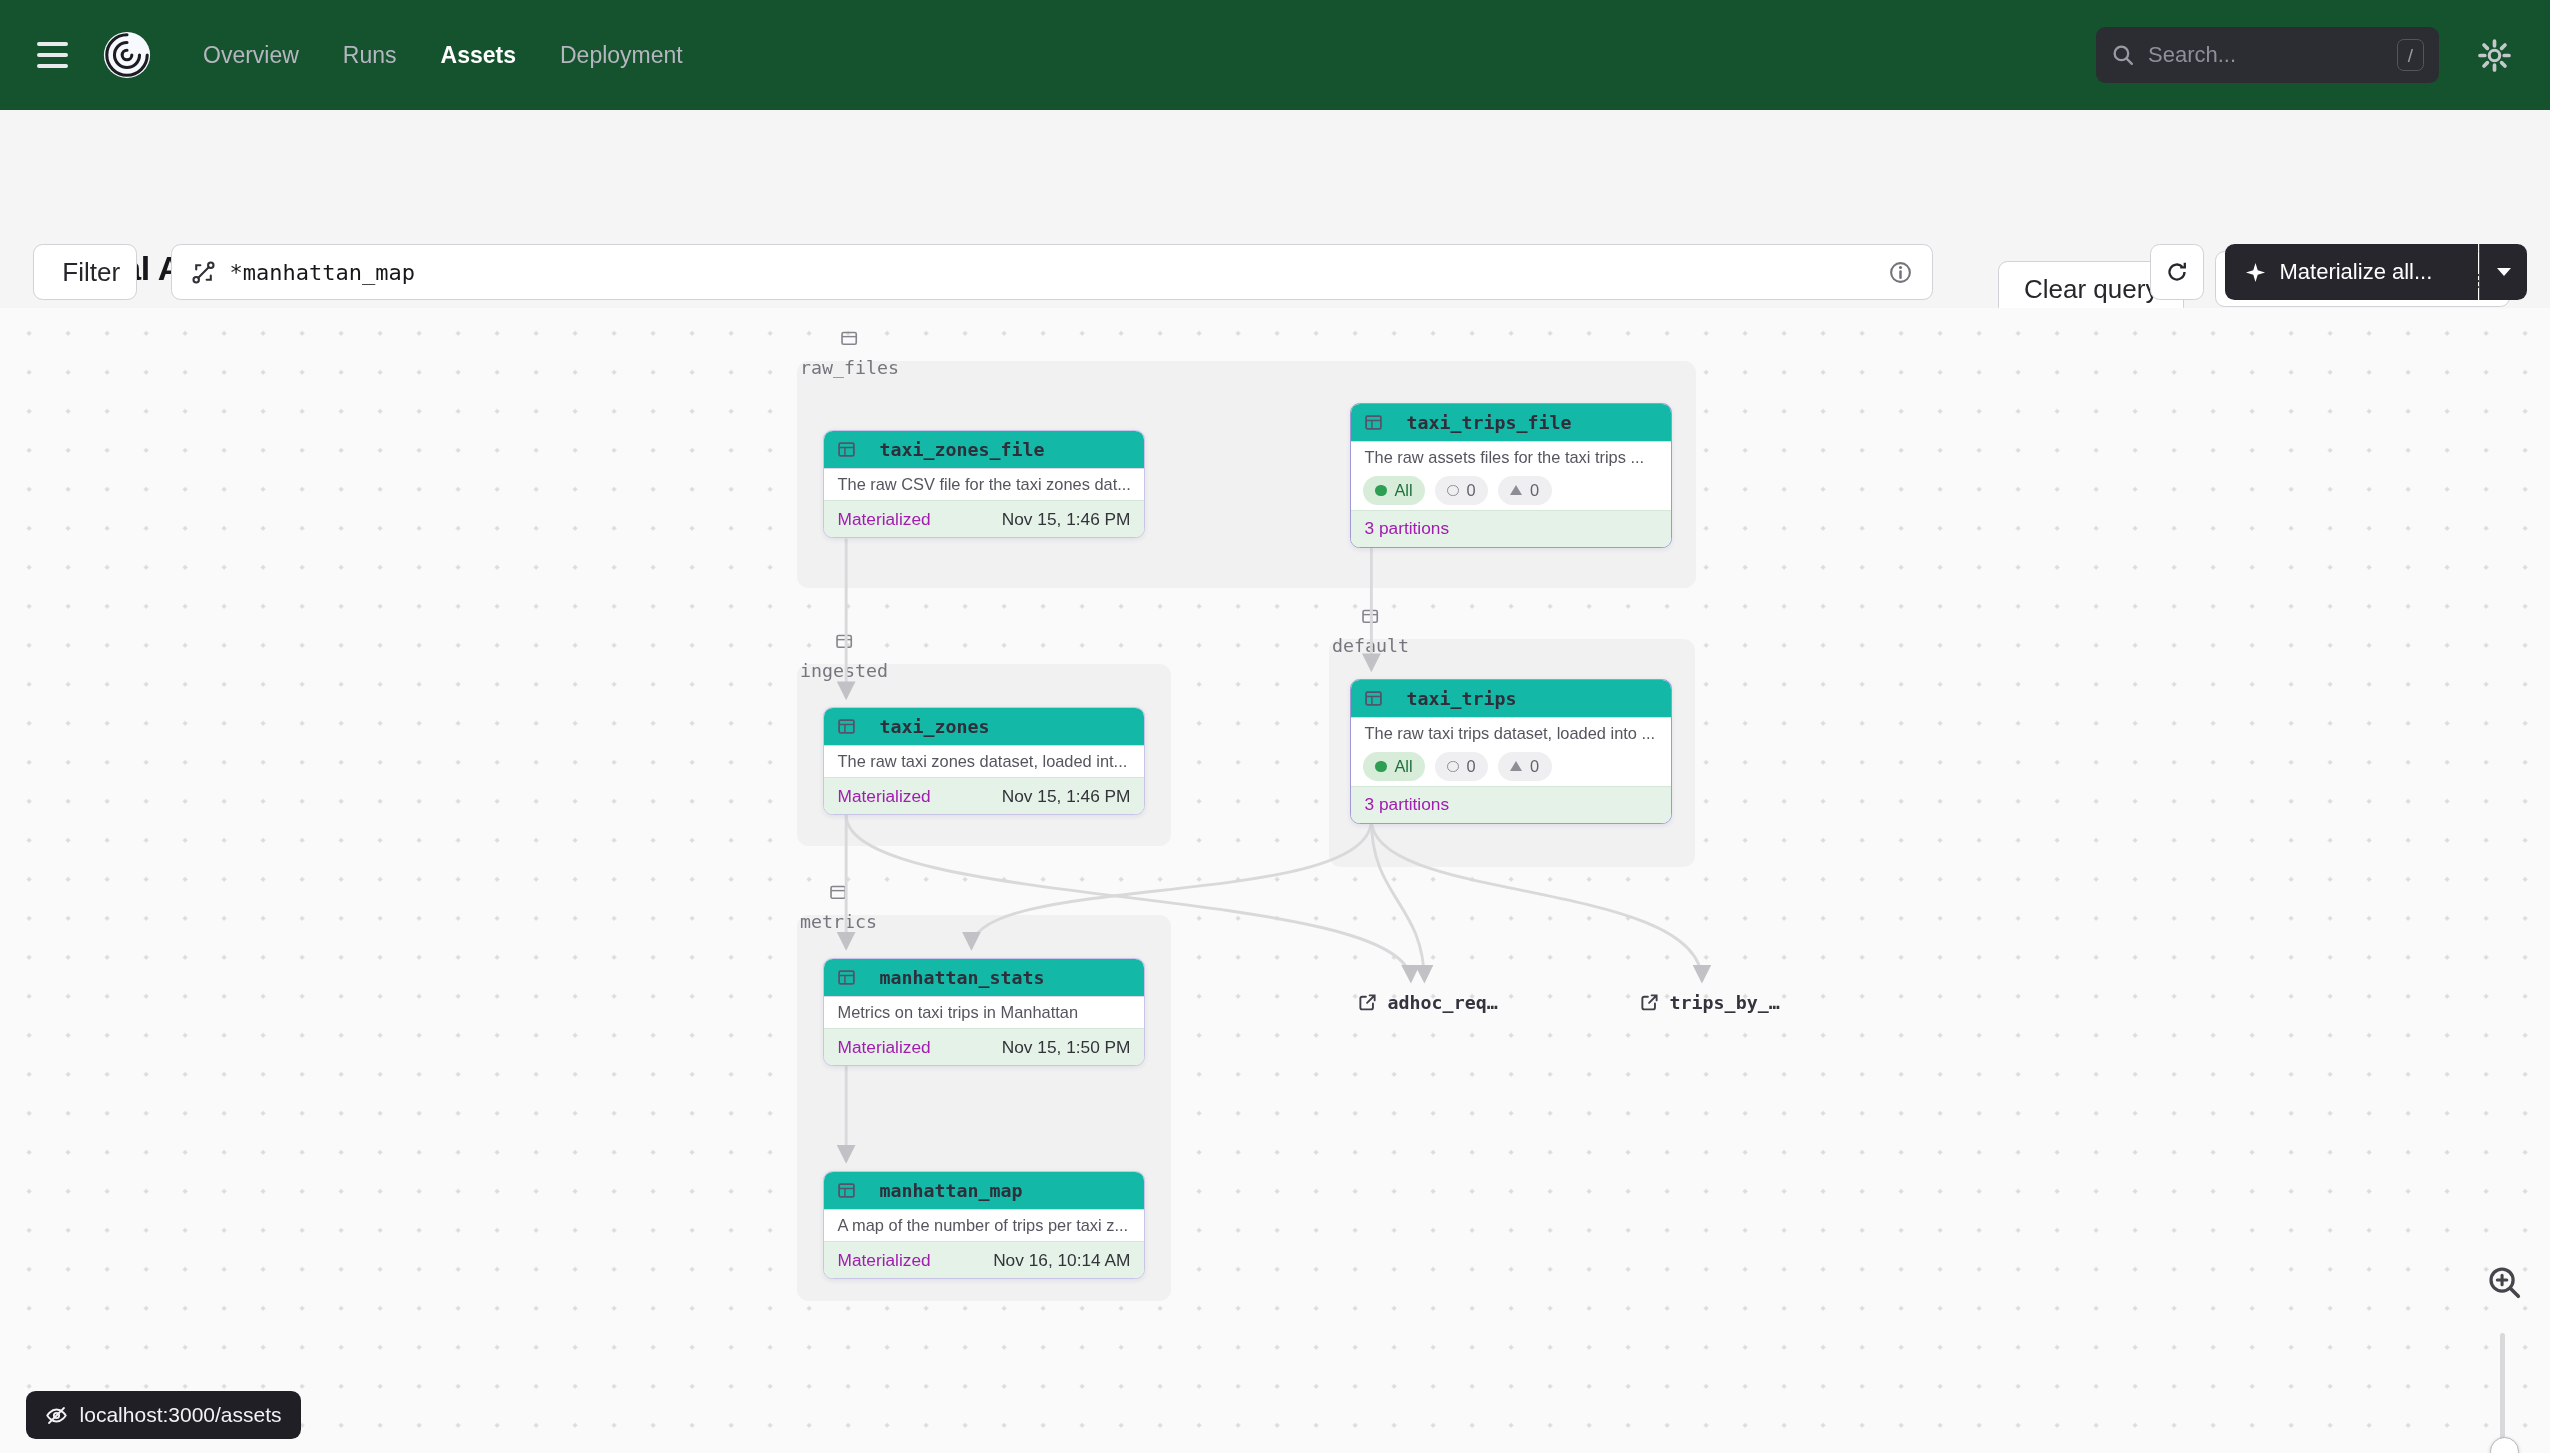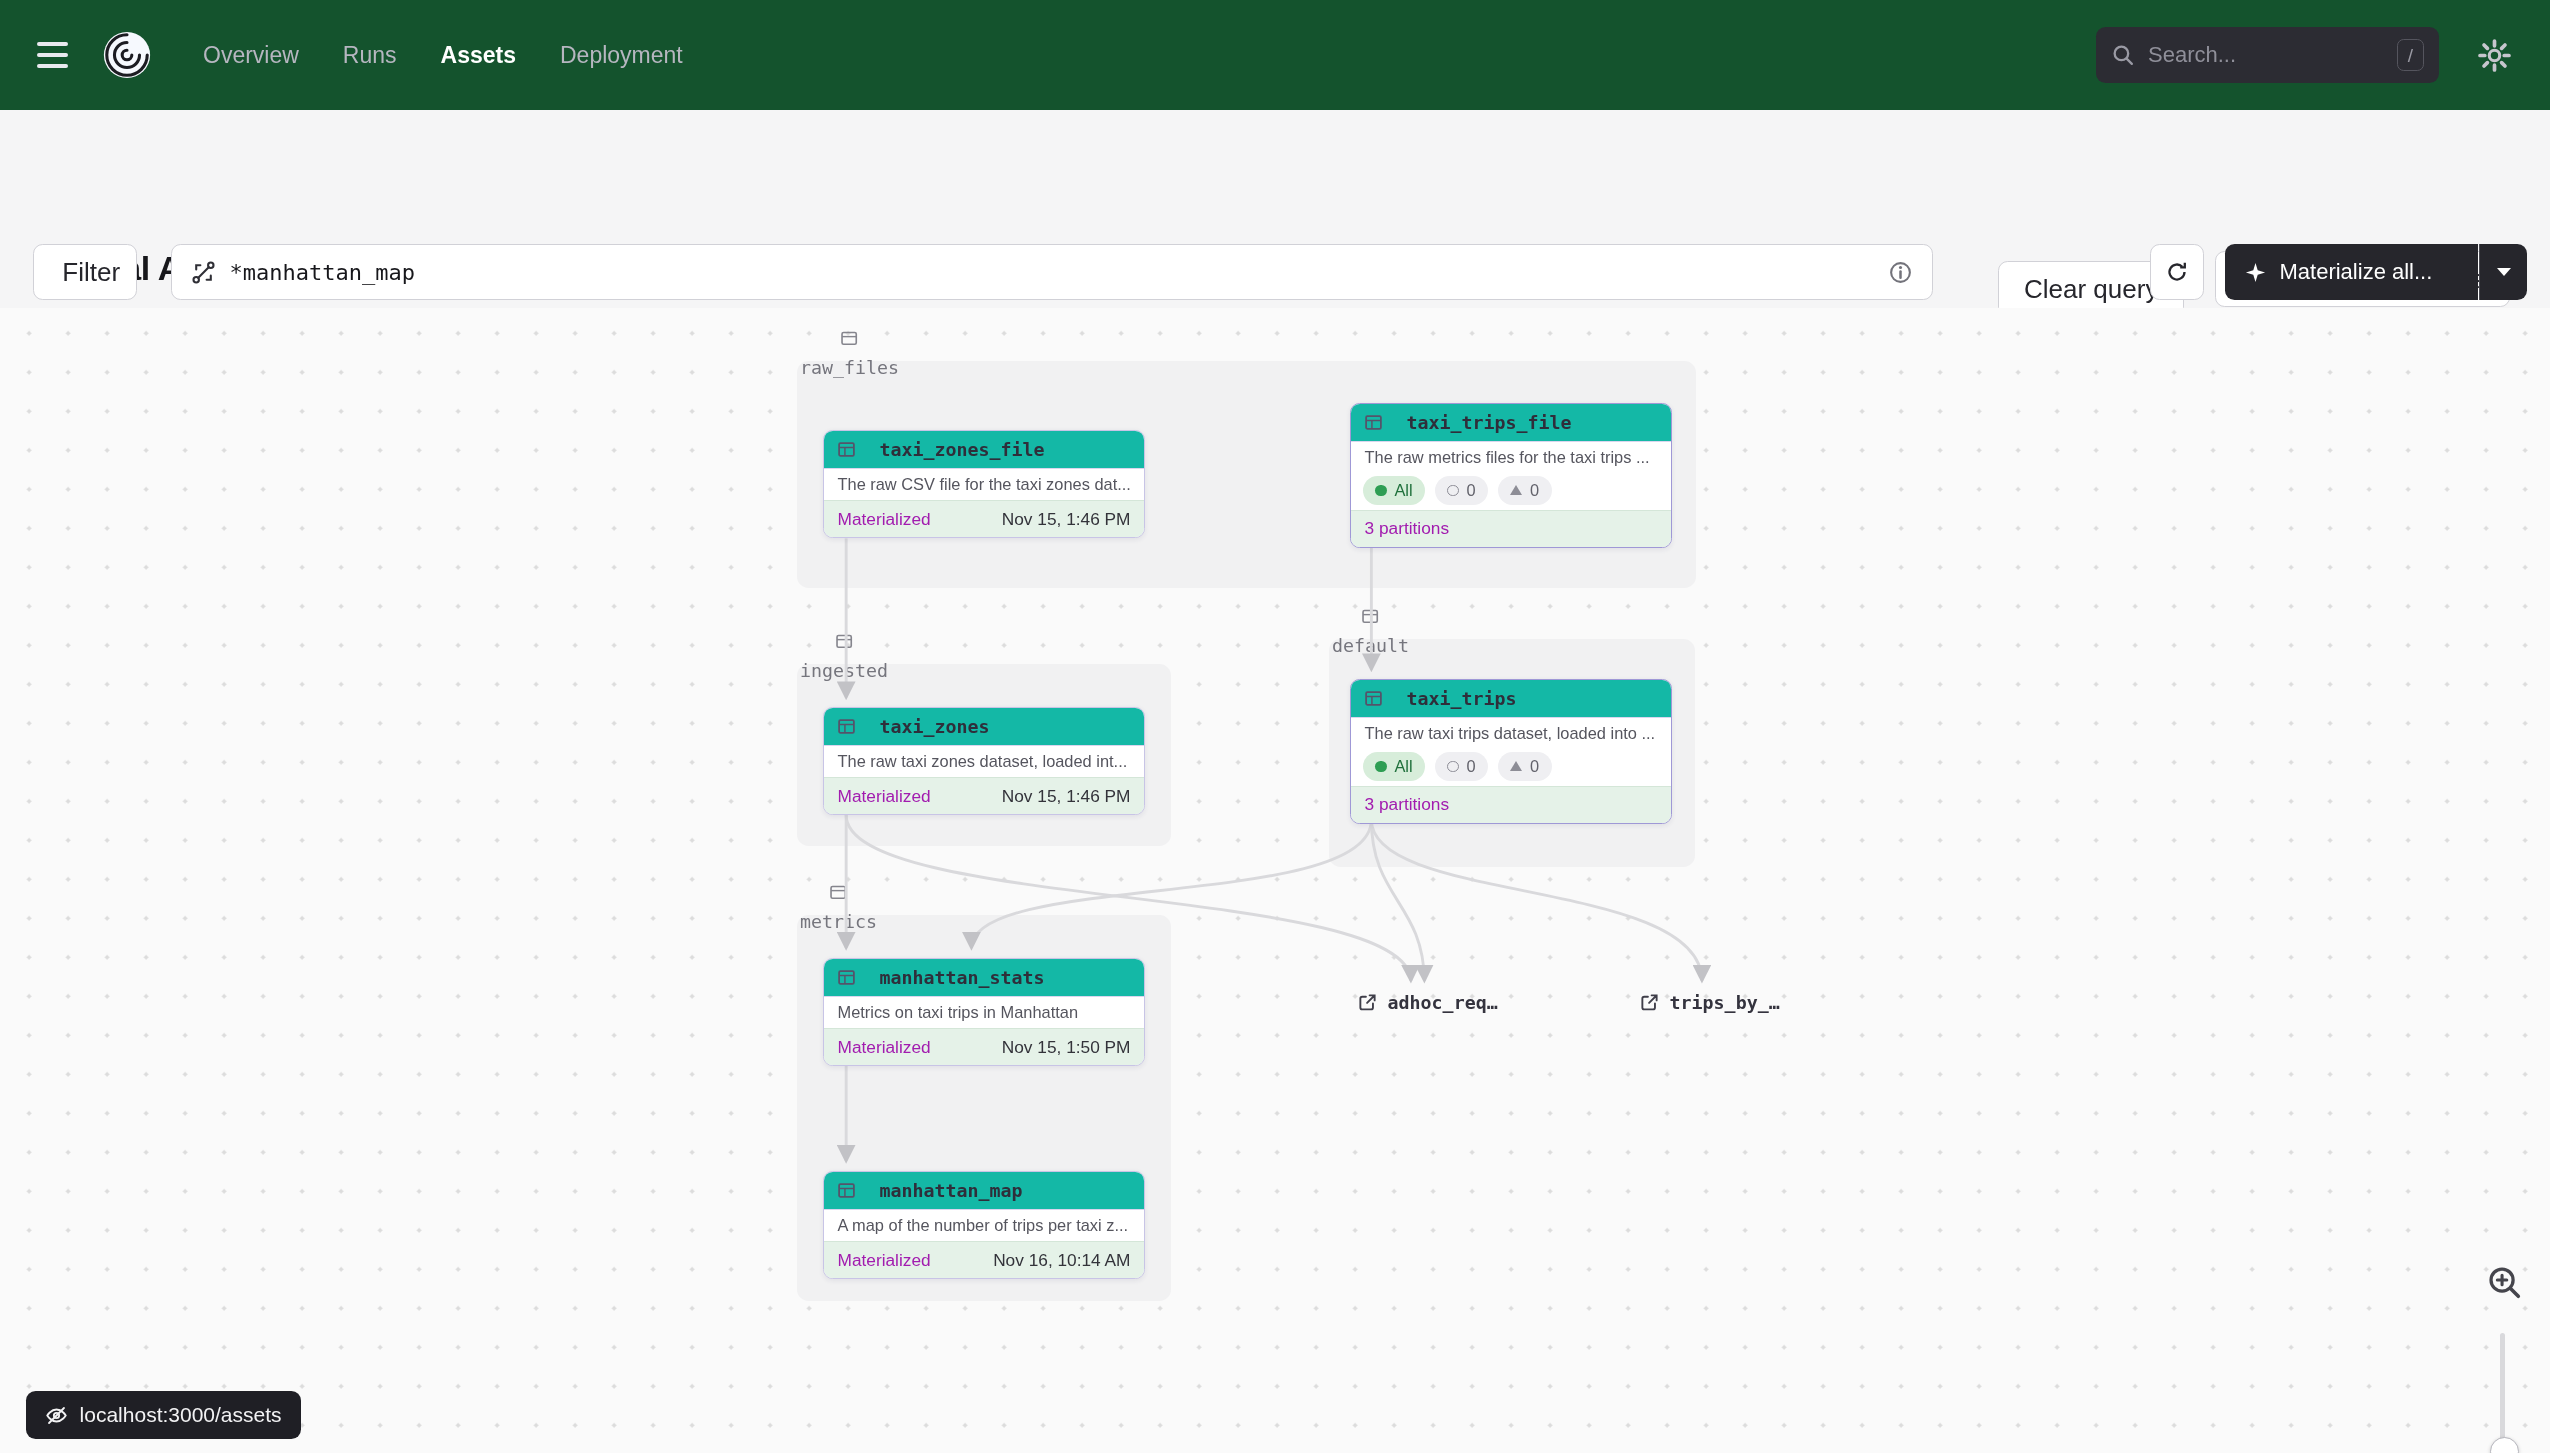--- a/index.html
+++ b/index.html
@@ -339,21 +339,21 @@
   </div>
 
   <div class="node partitioned" id="node-ttf">
     <div class="node-hdr">
       <svg width="19" height="19" viewBox="0 0 18 18">
         <rect x="2" y="3" width="14" height="12" rx="1.3" fill="none" stroke="currentColor" stroke-width="1.7"></rect>
         <path d="M2 7h14M7.5 7v8" stroke="currentColor" stroke-width="1.4"></path>
       </svg>
       <span>taxi_trips_file</span>
     </div>
-    <div class="node-desc">The raw metrics files for the taxi trips ...</div>
+    <div class="node-desc">The raw assets files for the taxi trips ...</div>
     <div class="badges">
       <span class="pill ok">
         <span class="dot"></span>
         <span>All</span>
       </span>
       <span class="pill">
         <span class="ring"></span>
         <span>0</span>
       </span>
       <span class="pill">

